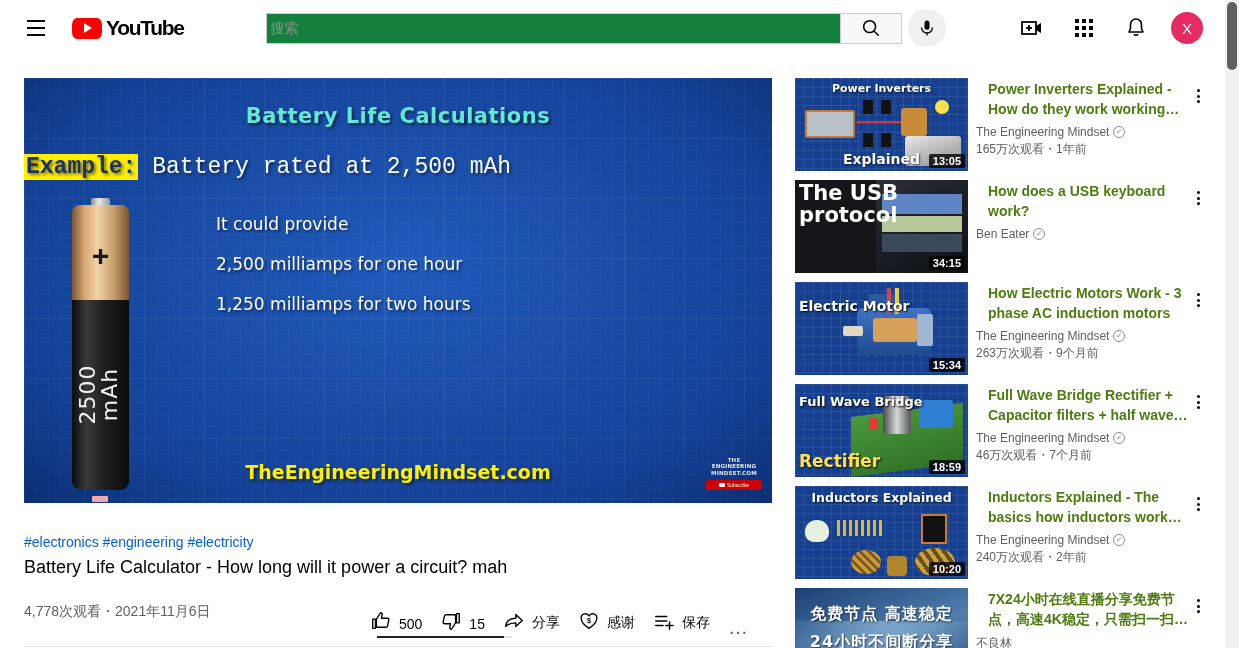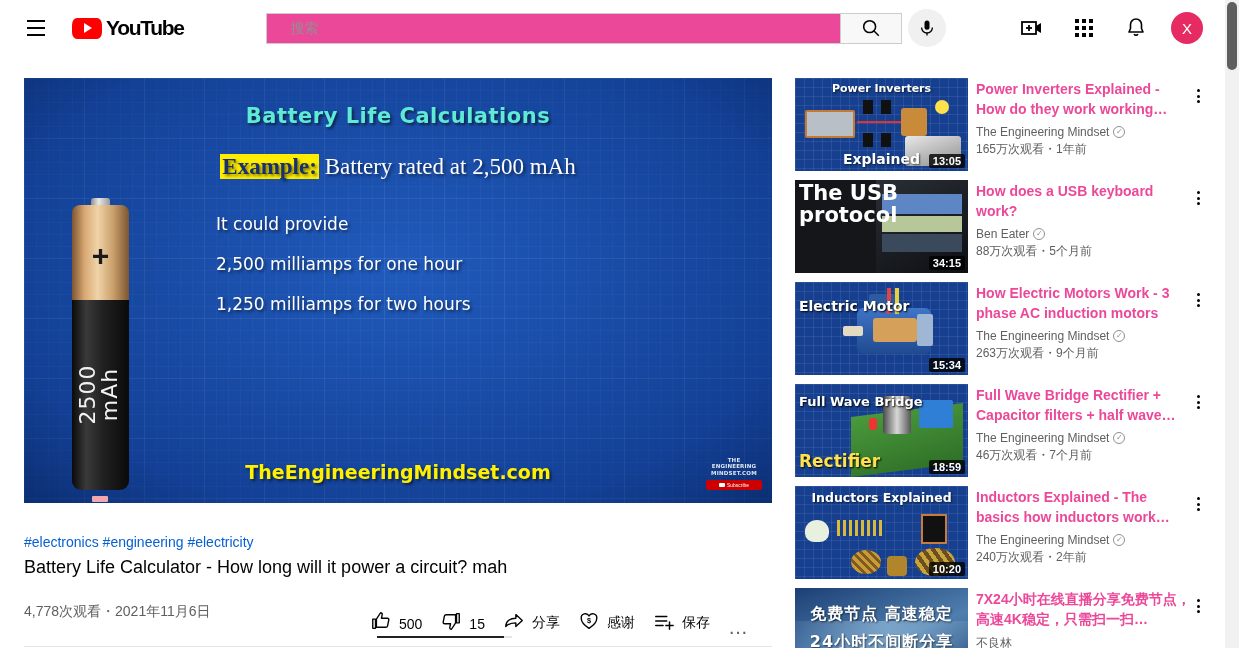--- a/index.html
+++ b/index.html
@@ -38,21 +38,21 @@
   }
   .yt-word {
     font-size: 21px; font-weight: bold; letter-spacing: -1.3px;
     font-family: "Liberation Sans", sans-serif; color: #030303;
   }
 
   .search-area { display: flex; align-items: center; margin-left: 82px; }
   .search-box {
     width: 574px; height: 31px; border: 1px solid #cccccc;
     border-right: none; display: flex; align-items: center;
-    padding-left: 24px; background: #ec4899;
+    padding-left: 4px; background: #15803d;
   }
   .search-box input {
     border: none; outline: none; width: 100%; font-size: 14px;
     font-family: "Liberation Sans", sans-serif; color: #030303; background: transparent;
   }
   .search-box input::placeholder { color: #909090; }
   .search-btn {
     width: 62px; height: 31px; border: 1px solid #cccccc; background: #f8f8f8;
     display: flex; align-items: center; justify-content: center; cursor: pointer;
   }
@@ -98,22 +98,22 @@
     position: absolute; inset: 0;
     background: radial-gradient(ellipse at 50% 45%, rgba(40,105,205,0.45) 0%, rgba(13,52,130,0.55) 75%, rgba(8,38,100,0.8) 100%);
   }
   .slide-title {
     position: absolute; top: 26px; left: 0; width: 100%; text-align: center;
     font-family: "DejaVu Sans", sans-serif; font-weight: bold;
     font-size: 21px; color: #5eead4; letter-spacing: 0.5px;
     text-shadow: 2px 2px 3px rgba(0,0,0,0.55);
   }
   .slide-example {
-    position: absolute; top: 76px; left: 0; width: 100%; text-align: center;
-    font-family: Liberation Serif, serif; font-size: 23px; color: #ffffff;
+    position: absolute; top: 76px; left: 0; width: 100%; text-align: left;
+    font-family: Liberation Mono, monospace; font-size: 23px; color: #ffffff;
     text-shadow: 2px 2px 3px rgba(0,0,0,0.5);
   }
   .slide-example .hl {
     background: #ffee00; color: #18306e; padding: 0 2px; font-weight: bold;
   }
   .slide-line {
     position: absolute; left: 192px;
     font-family: "DejaVu Sans", sans-serif; font-size: 17px; color: #ffffff;
     text-shadow: 2px 2px 3px rgba(0,0,0,0.5);
   }
@@ -222,22 +222,22 @@
     width: 173px; height: 93px; flex: none; position: relative;
     overflow: hidden; background: #1a3b8f; border-radius: 0;
   }
   .thumb .dur {
     position: absolute; right: 3px; bottom: 3px; background: rgba(0,0,0,0.8);
     color: #fff; font-size: 11px; padding: 1px 4px; border-radius: 2px; font-weight: bold;
     z-index: 5;
   }
   .rec-meta { margin-left: 8px; width: 215px; padding-top: 1px; }
   .rec-title {
-    font-size: 14px; line-height: 20px; font-weight: bold; color: #ec4899;
-    max-height: 40px; overflow: hidden;
+    font-size: 14px; line-height: 20px; font-weight: bold; color: #4d7c0f;
+    max-height: 40px; overflow: hidden; margin-left: 12px;
   }
   .rec-chan {
     font-size: 12px; color: #606060; margin-top: 6px; display: flex; align-items: center; gap: 4px;
   }
   .rec-chan .vcheck {
     width: 12px; height: 12px; border-radius: 50%; border: 1px solid #909090;
     display: inline-flex; align-items: center; justify-content: center;
     font-size: 8px; color: #909090; line-height: 1;
   }
   .rec-stats { font-size: 12px; color: #606060; margin-top: 2px; }
@@ -496,21 +496,20 @@
           <div style="position:absolute;right:6px;top:54px;width:80px;height:18px;background:#3a4a5c"></div>
           <div style="position:absolute;left:4px;top:2px;color:#fff;font-family:'DejaVu Sans',sans-serif;font-weight:bold;font-size:21px;line-height:22px;text-align:left">The USB protocol</div>
           <span class="dur">34:15</span>
         </div>
         <div class="rec-meta">
           <div class="rec-title">How does a USB keyboard work?</div>
           <div class="rec-chan">
             <span>Ben Eater</span>
             <span class="vcheck">✓</span>
           </div>
-          <div class="rec-stats">88万次观看・5个月前</div>
         </div>
         <div class="kebab">
             <i></i>
             <i></i>
             <i></i>
           </div>
       </div>
 
       <div class="rec-item">
         <div class="thumb">

